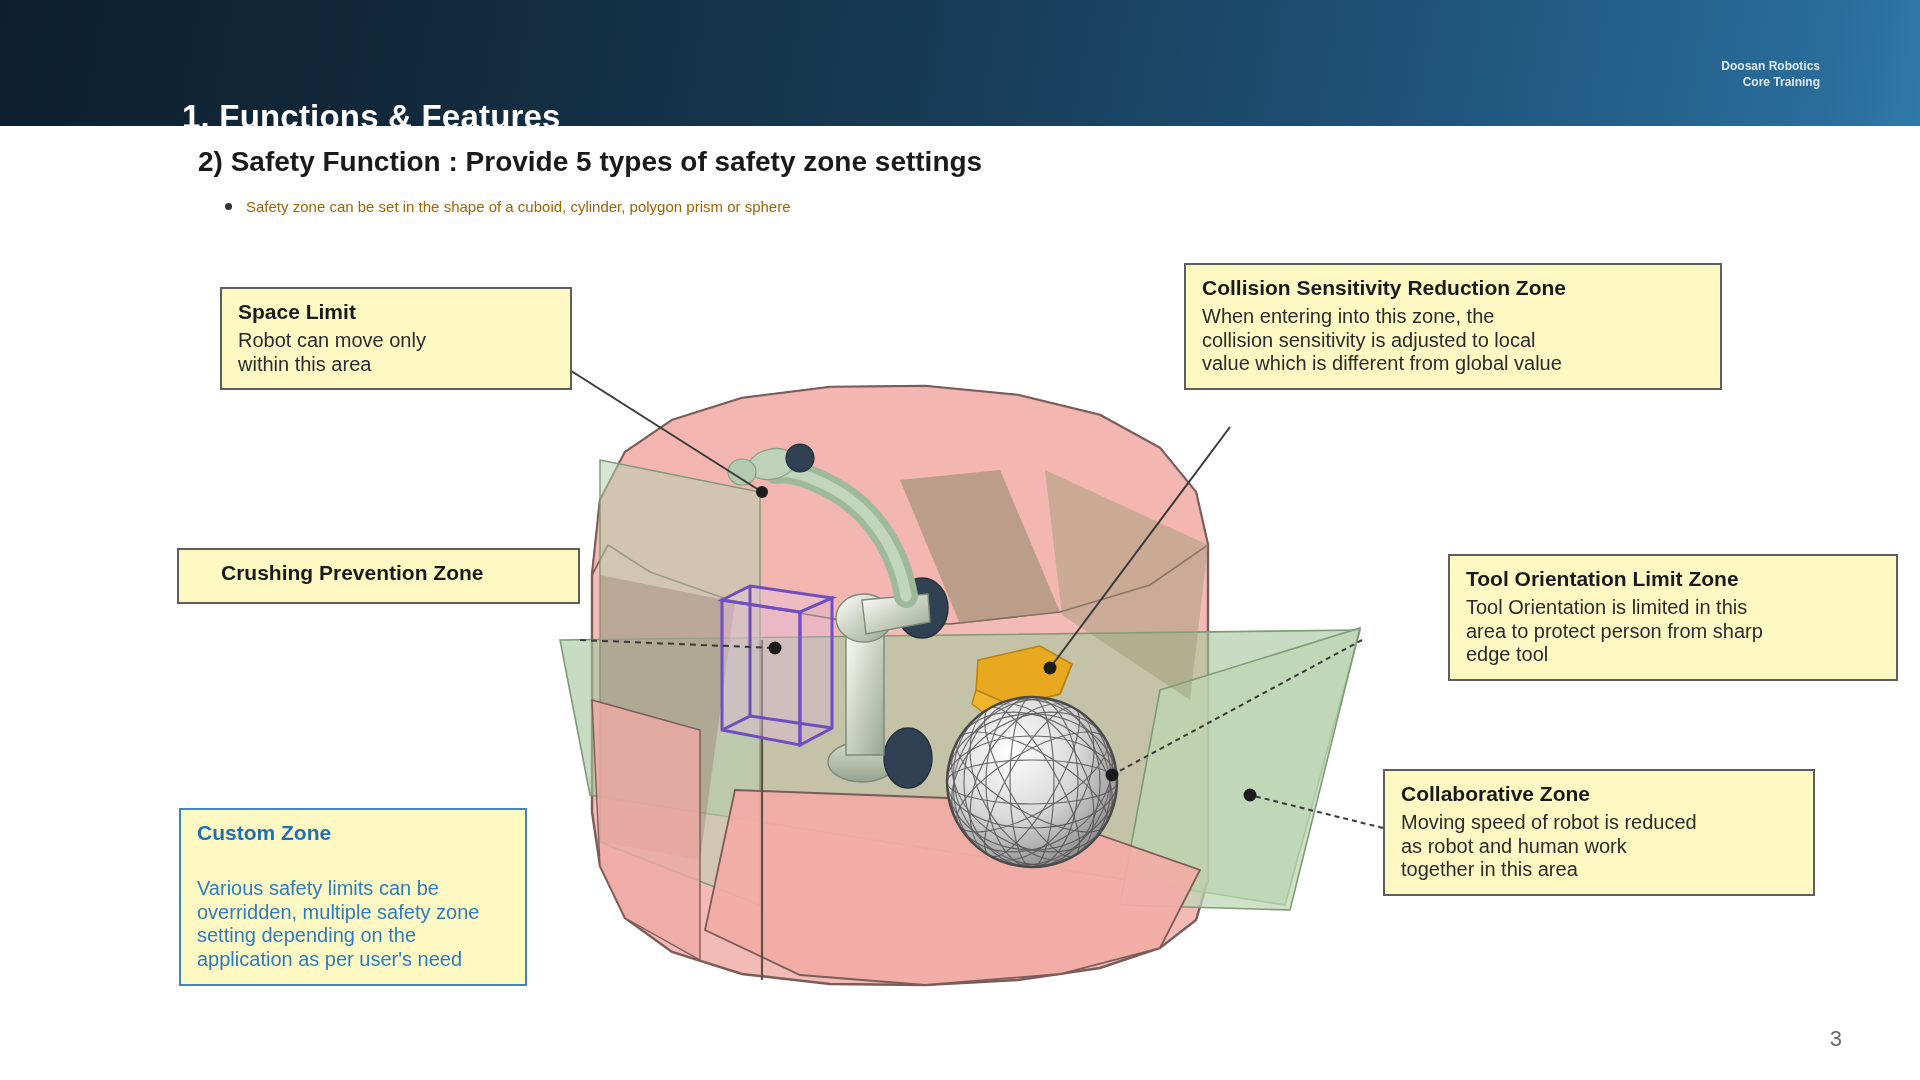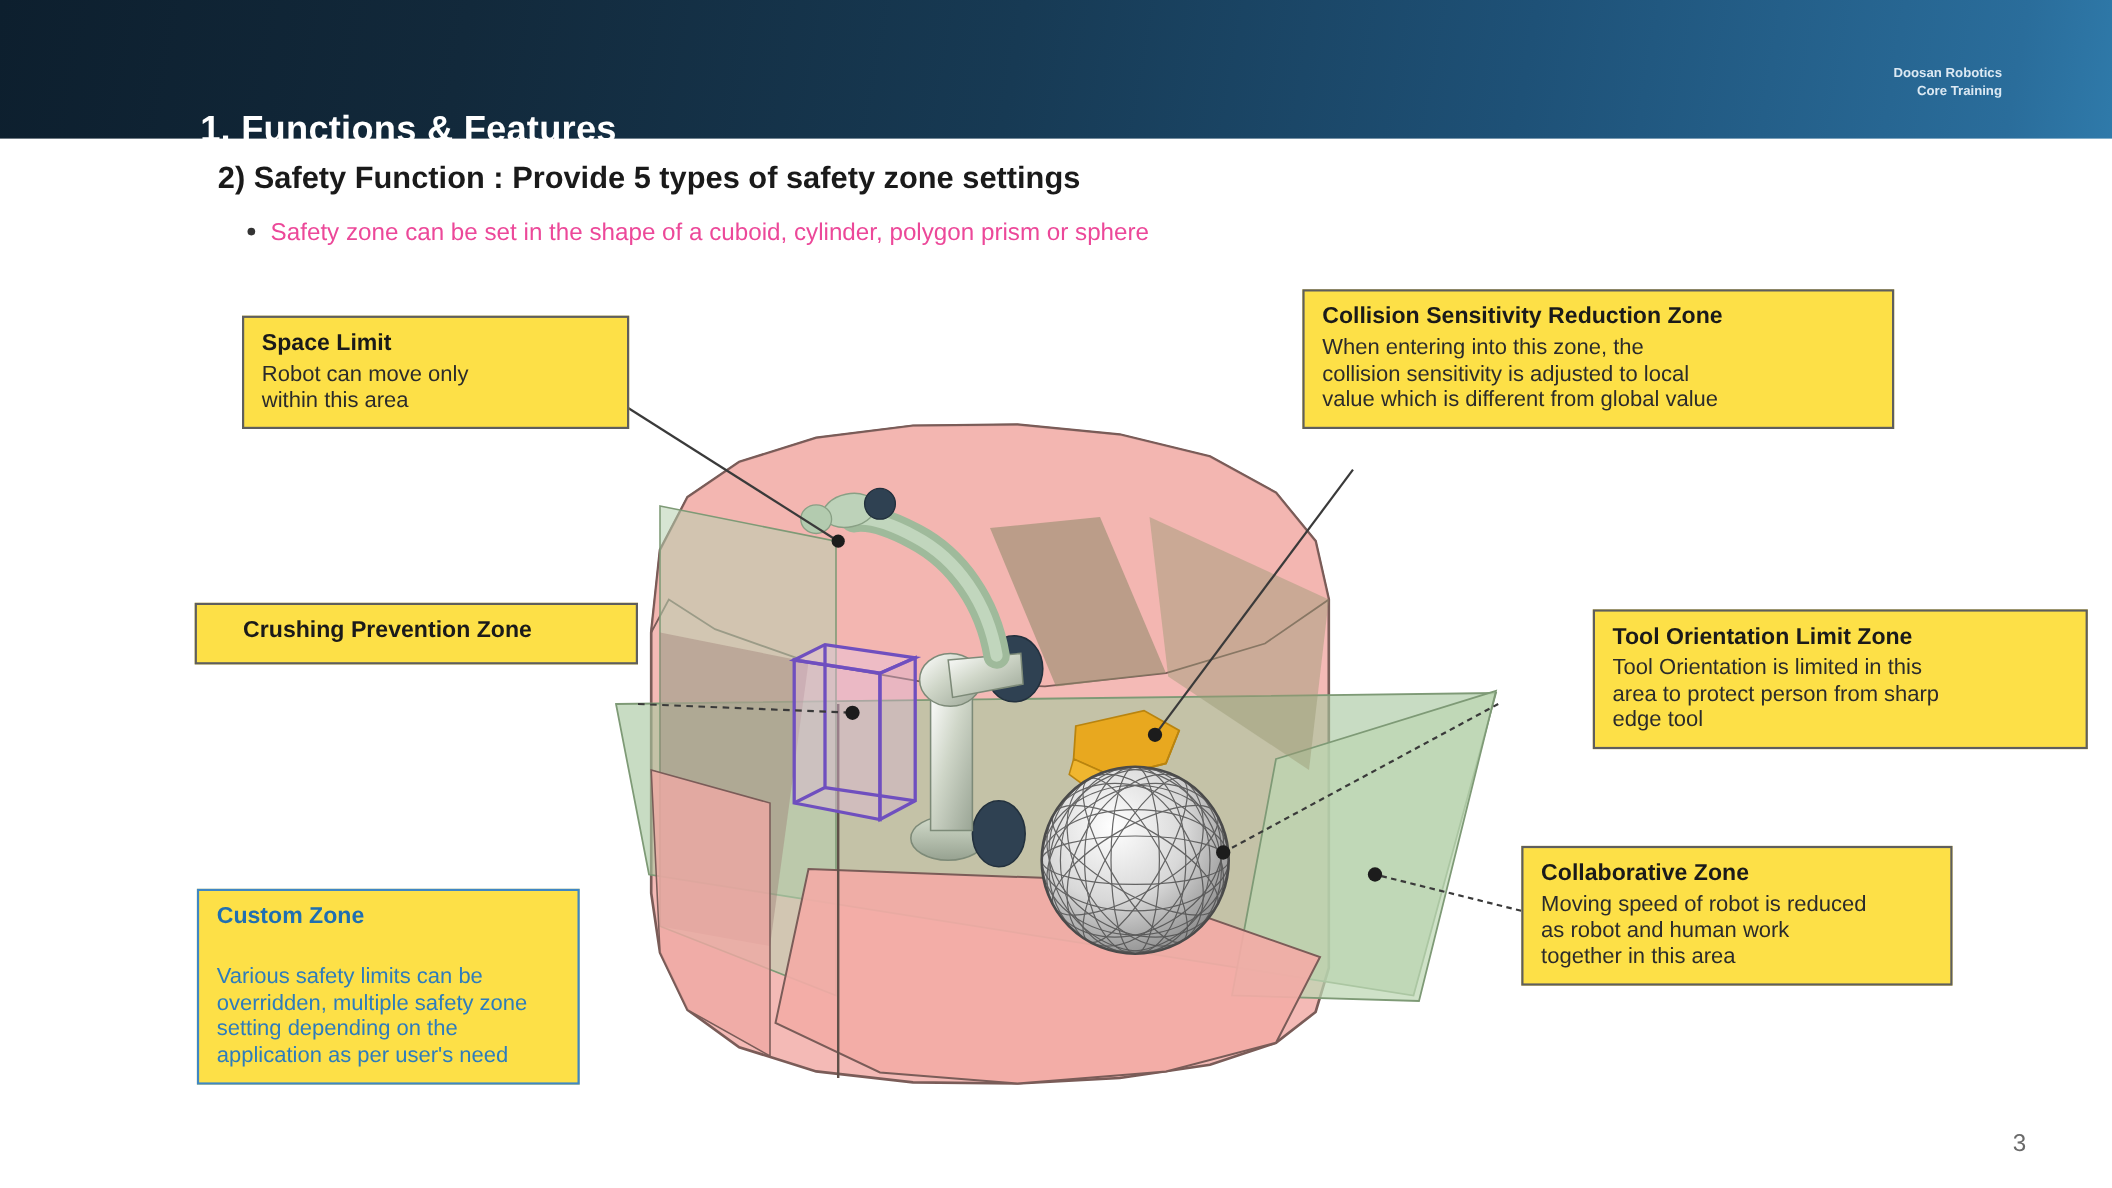--- a/index.html
+++ b/index.html
@@ -52,22 +52,22 @@
     top: 146px;
     font-size: 28px;
     font-weight: bold;
     color: #1a1a1a;
     white-space: nowrap;
   }
   .slide-bullet {
     position: absolute;
     left: 225px;
     top: 198px;
-    font-size: 22px;
-    color: #ec4899;
+    font-size: 15px;
+    color: #a16207;
     white-space: nowrap;
   }
   .slide-bullet .dot {
     display: inline-block;
     width: 7px; height: 7px;
     background: #333;
     border-radius: 50%;
     vertical-align: middle;
     margin-right: 14px;
     margin-bottom: 4px;
@@ -78,21 +78,21 @@
     right: 78px;
     bottom: 28px;
     font-size: 22px;
     color: #6a6a6a;
   }
 
   
   .callout {
     position: absolute;
     box-sizing: border-box;
-    background: #fde047;
+    background: #fef9c3;
     border: 2px solid #5e5e5e;
     padding: 10px 16px 12px 16px;
   }
   .callout .c-title {
     font-size: 21px;
     font-weight: bold;
     color: #1a1a1a;
     margin-bottom: 5px;
     line-height: 1.2;
   }
@@ -107,21 +107,21 @@
   }
   .callout.blue .c-title { color: #1f6fb2; }
   .callout.blue .c-body  { color: #2d7cbd; margin-top: 32px; }
 
   
   #callout-space-limit      { left: 220px;  top: 287px;  width: 352px;  }
   #callout-crushing         { left: 177px;  top: 548px;  width: 403px; padding-left: 42px;  }
   #callout-custom           { left: 179px;  top: 808px;  width: 348px;  }
   #callout-collision        { left: 1184px; top: 263px;  width: 538px;  }
   #callout-tool-orientation { left: 1432px; top: 554px;  width: 450px; margin-left: 16px;  }
-  #callout-collaborative    { left: 1383px; top: 769px;  width: 392px;  }
+  #callout-collaborative    { left: 1383px; top: 769px;  width: 432px;  }
 
   
   #scene {
     position: absolute;
     left: 0;
     top: 0;
     width: 1920px;
     height: 1080px;
     pointer-events: none;
   }

